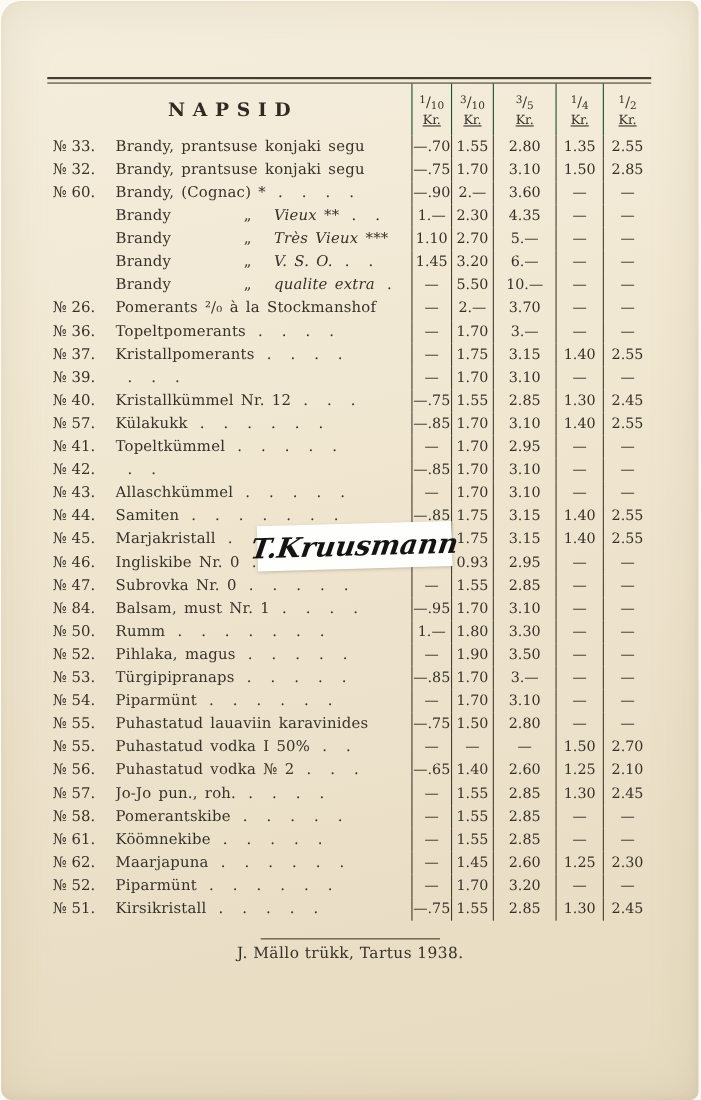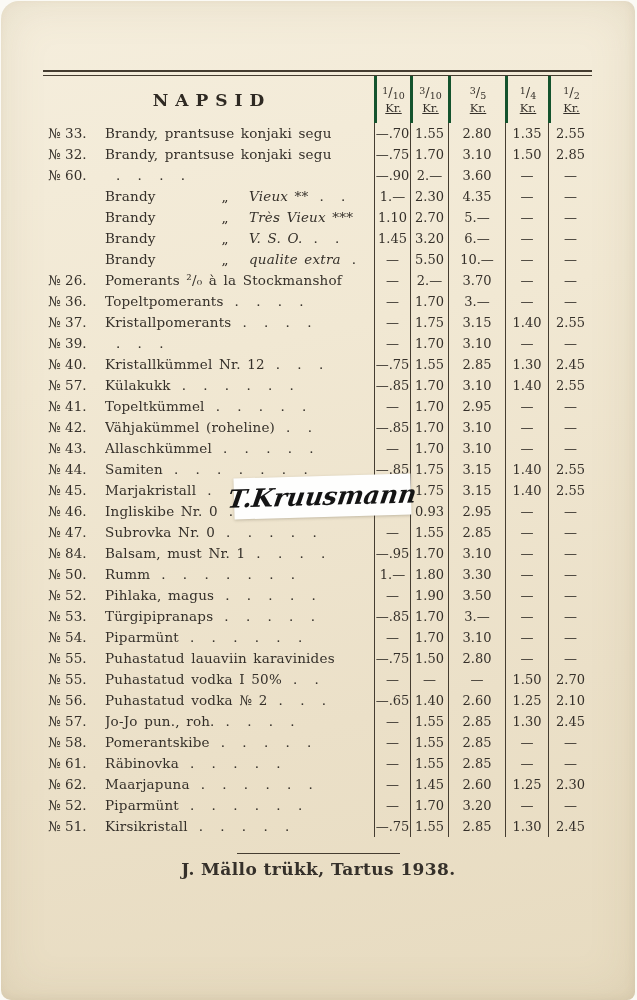--- a/index.html
+++ b/index.html
@@ -14,21 +14,21 @@
     border-radius:18px 10px 8px 10px;
     box-shadow:inset 0 0 46px rgba(150,128,90,.16), inset -2px -2px 8px rgba(140,120,85,.10);
   }
   .content { position:absolute; left:43px; top:70px; width:549px; color:#35302a; }
   .rule-a { height:2px; background:#453d31; }
   .rule-b { height:1px; background:#453d31; margin-top:3px; }
 
   .thead { display:flex; height:47px; }
   .th-name { width:331px; display:flex; align-items:center; justify-content:center;text-align:center; }
   .title { font-size:17px; font-weight:bold; letter-spacing:7px; padding-left:7px; color:#2f2a23; }
-  .th-col { box-sizing:border-box; border-left:3px solid #14532d; display:flex;
+  .th-col { box-sizing:border-box; border-left:1px solid #14532d; display:flex;
             flex-direction:column; align-items:center; justify-content:center; padding-top:2px; }
   .w0{width:36px}.w1{width:38px}.w2{width:57px}.w3{width:43px}.w4{width:44px}
   .frac { line-height:12px; white-space:nowrap; }
   .fnum { font-size:9.5px; position:relative; top:-3px; }
   .fslash { font-size:13px; }
   .fden { font-size:9.5px; position:relative; top:2px; }
   .unit { font-size:11.5px; margin-top:1px;text-decoration:underline; }
 
   .tbody .row { display:flex; height:21px; line-height:21px; font-size:13.5px; }
   .cell { box-sizing:border-box; }
@@ -49,21 +49,21 @@
     position:absolute; left:234px; top:476px; width:177px; height:41px;
     background:#fefefd; transform:rotate(-1.6deg);
     display:flex; align-items:center; justify-content:center;
     box-shadow:0 1px 3px rgba(60,50,30,.25);
   }
   .sig { font-style:italic; font-weight:bold; font-size:25px; color:#141414;
          transform:skewX(-10deg); white-space:nowrap; }
 
   .footer { position:absolute; top:853px; left:0; width:637px; text-align:center; }
   .footer-rule { width:163px; height:1px; background:#453d31; margin:0 auto 5px; }
-  .credit { font-size:17px; font-weight:bold; letter-spacing:.4px; color:#35302a; }
+  .credit { font-size:14px; font-weight:normal; letter-spacing:.4px; color:#35302a; }
 </style>
 </head>
 <body>
 
 <div class="sheet"></div>
 
 <div class="content">
   <div class="rule-a"></div>
   <div class="rule-b"></div>
 
@@ -124,20 +124,21 @@
     <span class="cell price p0">—.75</span>
     <span class="cell price p1">1.70</span>
     <span class="cell price p2">3.10</span>
     <span class="cell price p3">1.50</span>
     <span class="cell price p4">2.85</span>
   </div>
 
   <div class="row">
     <span class="cell num">№ 60.</span>
     <span class="cell name">
+      <span class="nm">Brandy, (Cognac) *</span>
 
       <span class="leader">. . . .</span>
     </span>
     <span class="cell price p0">—.90</span>
     <span class="cell price p1">2.—</span>
     <span class="cell price p2">3.60</span>
     <span class="cell price p3">—</span>
     <span class="cell price p4">—</span>
   </div>
 
@@ -294,21 +295,20 @@
     <span class="cell price p0">—</span>
     <span class="cell price p1">1.70</span>
     <span class="cell price p2">2.95</span>
     <span class="cell price p3">—</span>
     <span class="cell price p4">—</span>
   </div>
 
   <div class="row">
     <span class="cell num">№ 42.</span>
     <span class="cell name">
-      <span class="nm">Vähjakümmel (roheline)</span>
 
       <span class="leader">. .</span>
     </span>
     <span class="cell price p0">—.85</span>
     <span class="cell price p1">1.70</span>
     <span class="cell price p2">3.10</span>
     <span class="cell price p3">—</span>
     <span class="cell price p4">—</span>
   </div>
 
@@ -518,21 +518,21 @@
     <span class="cell price p0">—</span>
     <span class="cell price p1">1.55</span>
     <span class="cell price p2">2.85</span>
     <span class="cell price p3">—</span>
     <span class="cell price p4">—</span>
   </div>
 
   <div class="row">
     <span class="cell num">№ 61.</span>
     <span class="cell name">
-      <span class="nm">Räbinovka</span>
+      <span class="nm">Köömnekibe</span>
 
       <span class="leader">. . . . .</span>
     </span>
     <span class="cell price p0">—</span>
     <span class="cell price p1">1.55</span>
     <span class="cell price p2">2.85</span>
     <span class="cell price p3">—</span>
     <span class="cell price p4">—</span>
   </div>
 

